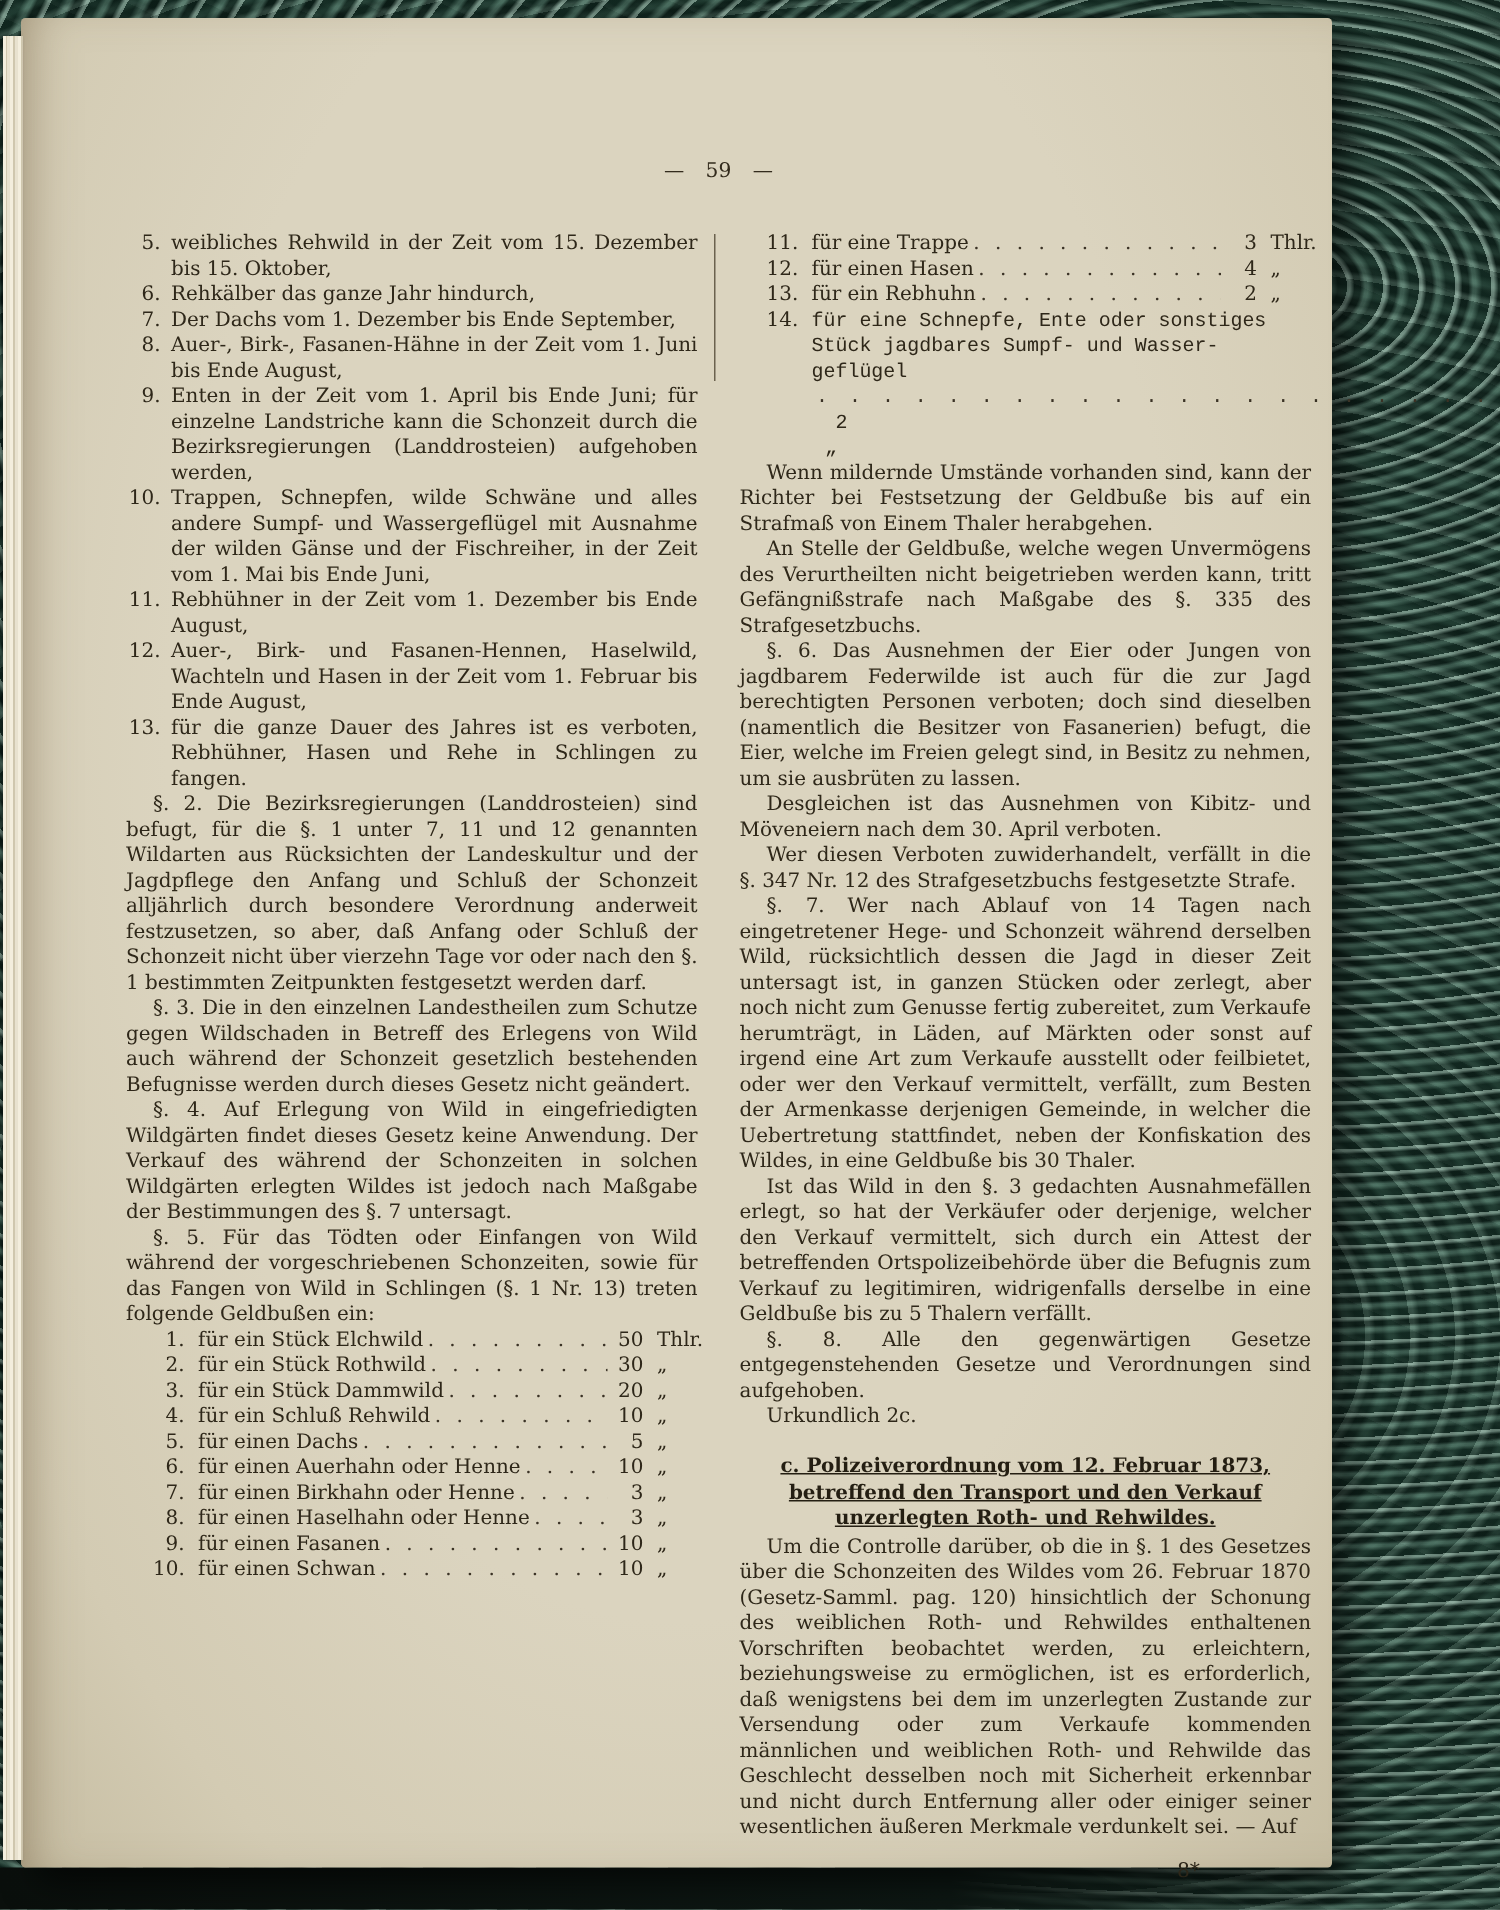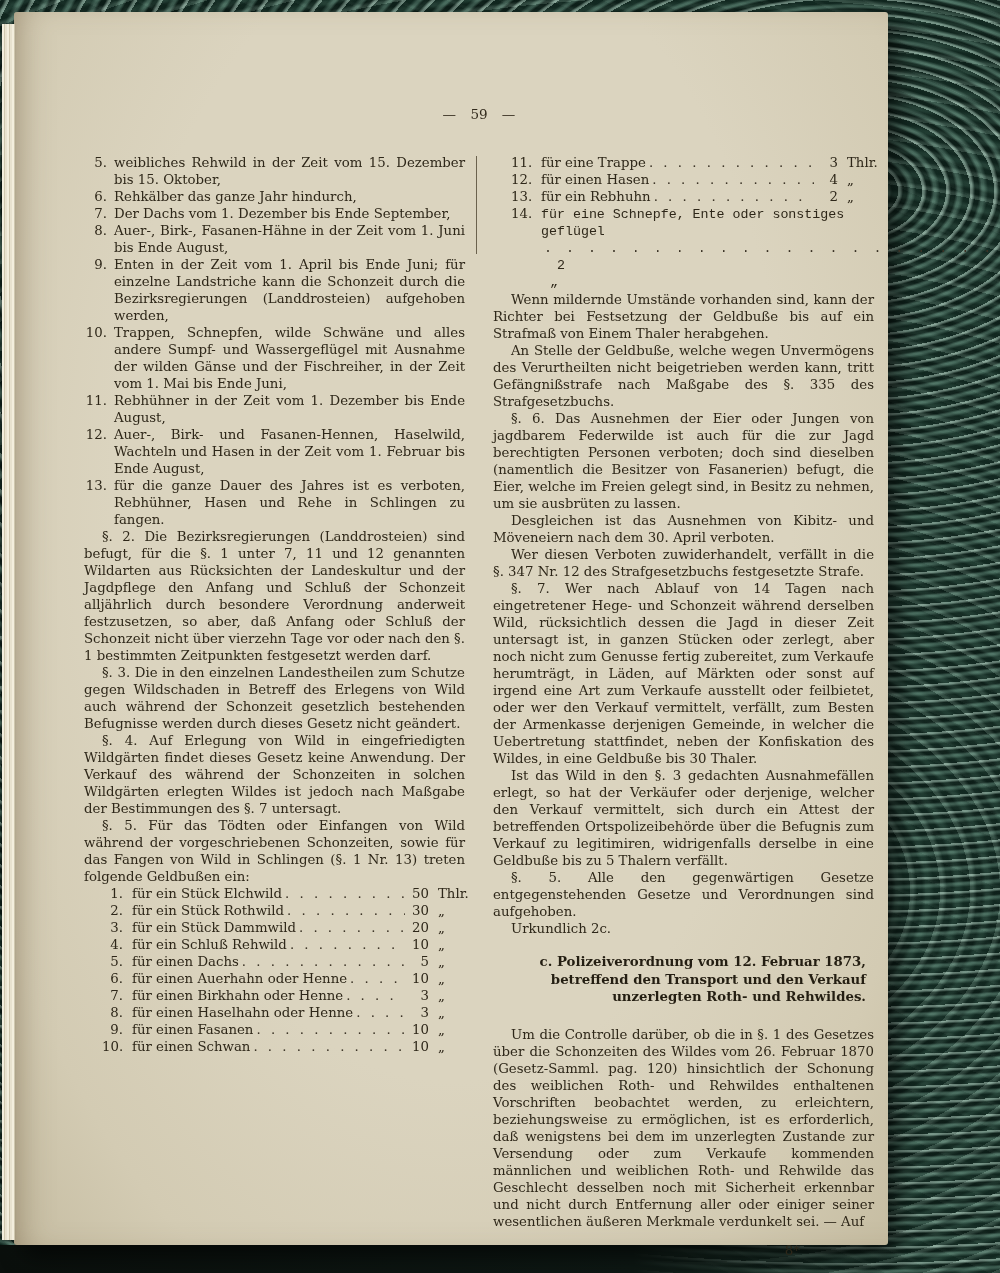--- a/index.html
+++ b/index.html
@@ -64,22 +64,22 @@
   .ftext { white-space: nowrap; }
   .leader { flex: 1; overflow: hidden; white-space: nowrap; min-width: 8px; padding: 0 3px; }
   .leader::after { content: ". . . . . . . . . . . . . . . . . . . . ."; letter-spacing: 3px; color: #3a3225; }
   .famt { width: 24px; flex-shrink: 0; text-align: right; }
   .funit { width: 36px; flex-shrink: 0; text-align: left; padding-left: 9px; }
 
   .fbody { flex: 1; font-family: Liberation Mono, monospace; }
   .frow-inner { display: flex; align-items: baseline; flex-direction: column; }
 
   .sect-heading {
-    font-weight: bold; text-align: right; text-indent: 0;
-    margin: 16px 8px 20px 8px; line-height: 17.5px; color: #241e12;
+    font-weight: bold; text-align: center; text-indent: 0;
+    margin: 16px 8px 1px 8px; line-height: 17.5px; color: #241e12; text-decoration: underline;
   }
 
   .sig { text-align: right; padding-right: 74px; margin-top: 12px; font-size: 13.5px; }
 </style>
 </head>
 <body>
 
 <div class="scene">
   <div class="bottom-band"></div>
   <div class="fore-edge"></div>
@@ -231,38 +231,39 @@
               <span class="fnum">13.</span>
               <span class="ftext">für ein Rebhuhn</span>
               <span class="leader"></span>
               <span class="famt">2</span>
               <span class="funit">„</span>
             </div>
             <div class="frow">
               <span class="fnum">14.</span>
               <div class="fbody">
                 <div>für eine Schnepfe, Ente oder sonstiges</div>
+                <div>Stück jagdbares Sumpf- und Wasser-</div>
                 <div class="frow-inner">
                   <span class="ftext">geflügel</span>
                   <span class="leader"></span>
                   <span class="famt">2</span>
                   <span class="funit">„</span>
                 </div>
               </div>
             </div>
           </div>
 
           <p class="para">Wenn mildernde Umstände vorhanden sind, kann der Richter bei Festsetzung der Geldbuße bis auf ein Strafmaß von Einem Thaler herabgehen.</p>
           <p class="para">An Stelle der Geldbuße, welche wegen Unvermögens des Verurtheilten nicht beigetrieben werden kann, tritt Gefängnißstrafe nach Maßgabe des §. 335 des Strafgesetzbuchs.</p>
           <p class="para">§. 6. Das Ausnehmen der Eier oder Jungen von jagdbarem Federwilde ist auch für die zur Jagd berechtigten Personen verboten; doch sind dieselben (namentlich die Besitzer von Fasanerien) befugt, die Eier, welche im Freien gelegt sind, in Besitz zu nehmen, um sie ausbrüten zu lassen.</p>
           <p class="para">Desgleichen ist das Ausnehmen von Kibitz- und Möveneiern nach dem 30. April verboten.</p>
           <p class="para">Wer diesen Verboten zuwiderhandelt, verfällt in die §. 347 Nr. 12 des Strafgesetzbuchs festgesetzte Strafe.</p>
           <p class="para">§. 7. Wer nach Ablauf von 14 Tagen nach eingetretener Hege- und Schonzeit während derselben Wild, rücksichtlich dessen die Jagd in dieser Zeit untersagt ist, in ganzen Stücken oder zerlegt, aber noch nicht zum Genusse fertig zubereitet, zum Verkaufe herumträgt, in Läden, auf Märkten oder sonst auf irgend eine Art zum Verkaufe ausstellt oder feilbietet, oder wer den Verkauf vermittelt, verfällt, zum Besten der Armenkasse derjenigen Gemeinde, in welcher die Uebertretung stattfindet, neben der Konfiskation des Wildes, in eine Geldbuße bis 30 Thaler.</p>
           <p class="para">Ist das Wild in den §. 3 gedachten Ausnahmefällen erlegt, so hat der Verkäufer oder derjenige, welcher den Verkauf vermittelt, sich durch ein Attest der betreffenden Ortspolizeibehörde über die Befugnis zum Verkauf zu legitimiren, widrigenfalls derselbe in eine Geldbuße bis zu 5 Thalern verfällt.</p>
-          <p class="para">§. 5. Alle den gegenwärtigen Gesetze entgegenstehenden Gesetze und Verordnungen sind aufgehoben.</p>
+          <p class="para">§. 8. Alle den gegenwärtigen Gesetze entgegenstehenden Gesetze und Verordnungen sind aufgehoben.</p>
           <p class="plain">Urkundlich 2c.</p>
 
           <p class="sect-heading">c. Polizeiverordnung vom 12. Februar 1873, betreffend den Transport und den Verkauf unzerlegten Roth- und Rehwildes.</p>
           <p class="para">Um die Controlle darüber, ob die in §. 1 des Gesetzes über die Schonzeiten des Wildes vom 26. Februar 1870 (Gesetz-Samml. pag. 120) hinsichtlich der Schonung des weiblichen Roth- und Rehwildes enthaltenen Vorschriften beobachtet werden, zu erleichtern, beziehungsweise zu ermöglichen, ist es erforderlich, daß wenigstens bei dem im unzerlegten Zustande zur Versendung oder zum Verkaufe kommenden männlichen und weiblichen Roth- und Rehwilde das Geschlecht desselben noch mit Sicherheit erkennbar und nicht durch Entfernung aller oder einiger seiner wesentlichen äußeren Merkmale verdunkelt sei. — Auf</p>
 
           <div class="sig">8*</div>
         </div>
       </div>
 
     </div>

